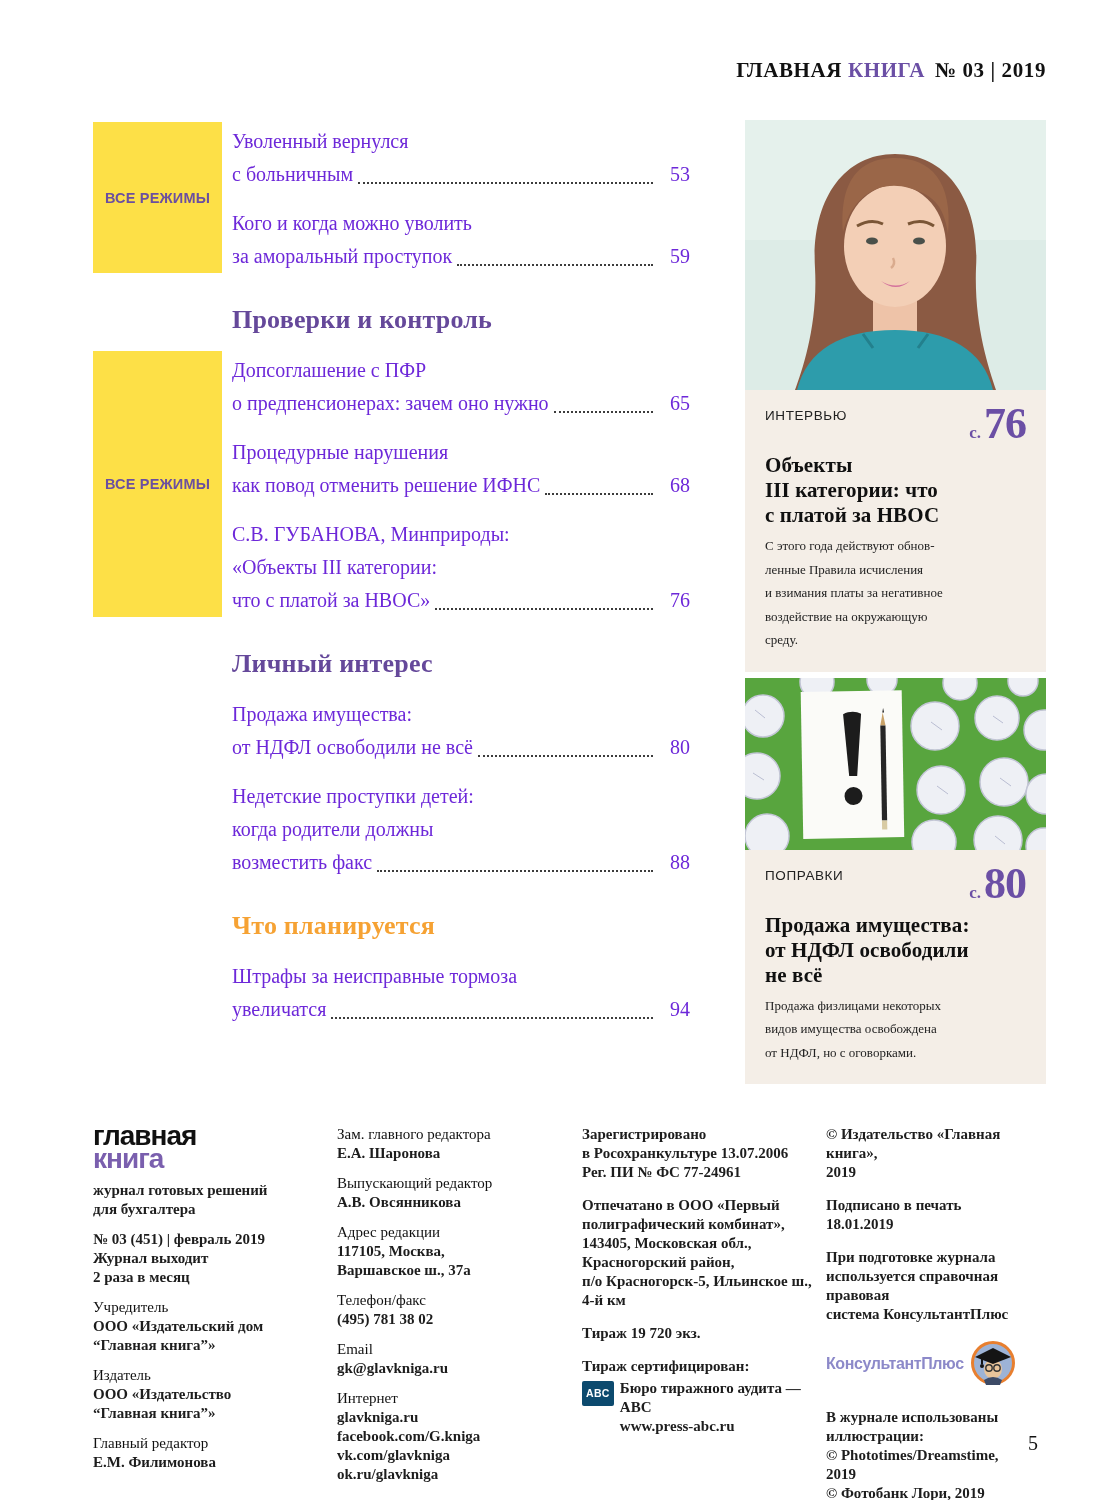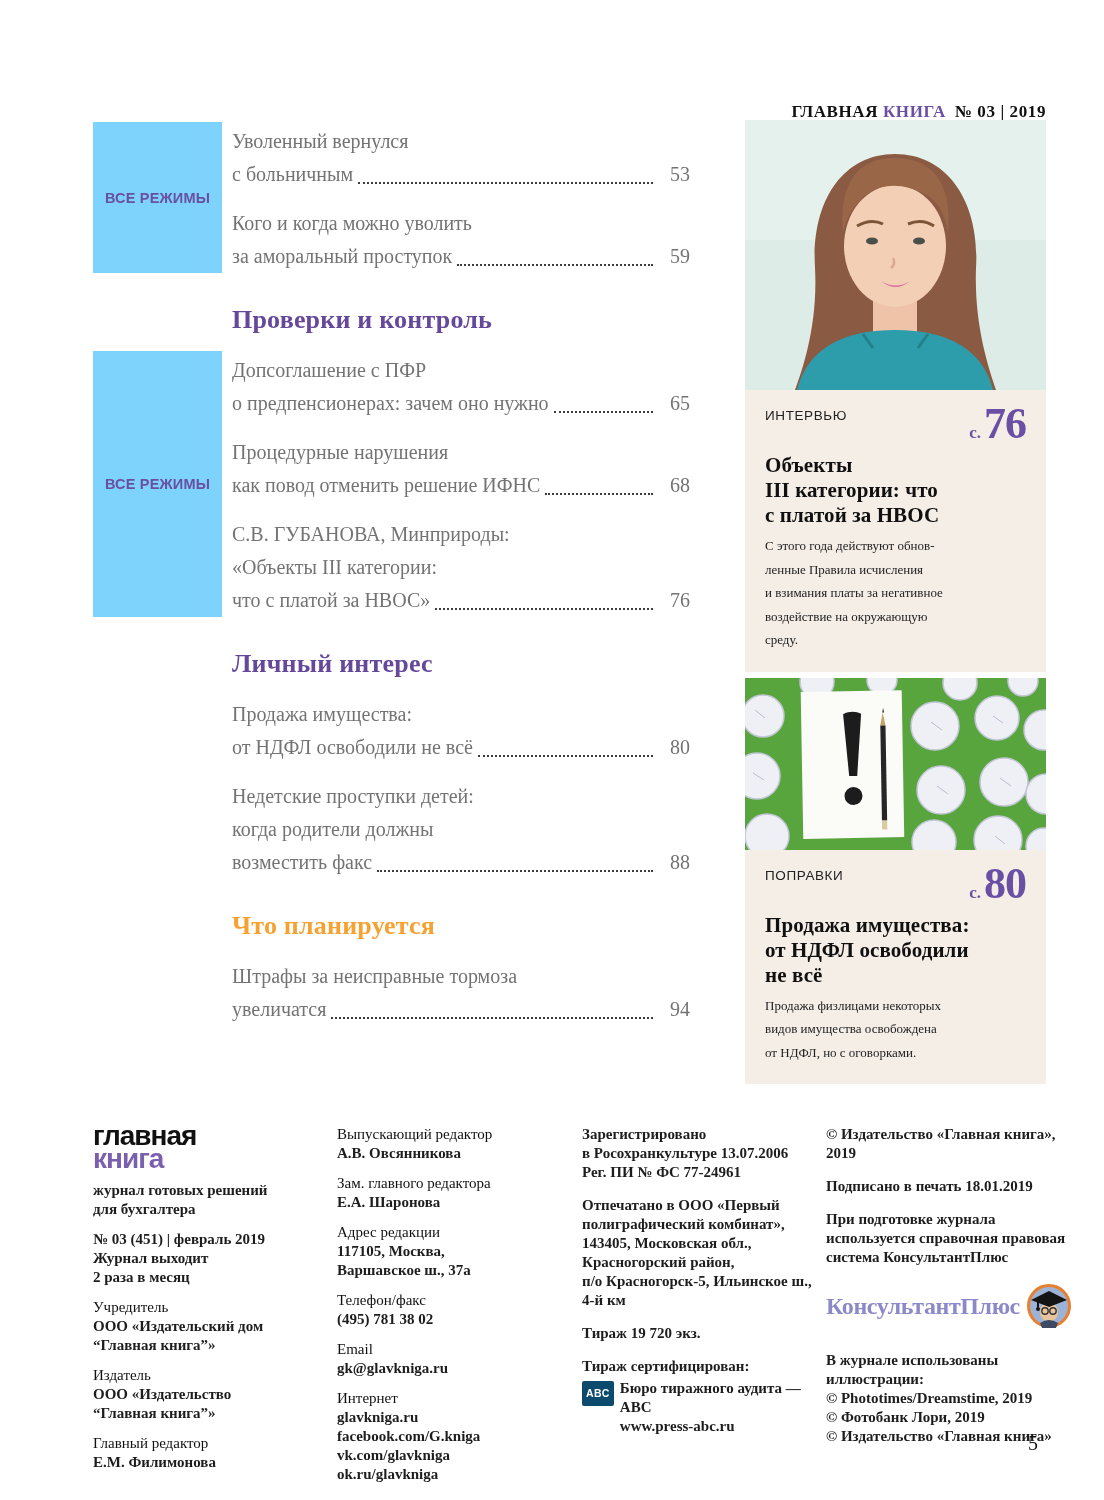--- a/index.html
+++ b/index.html
@@ -1,34 +1,34 @@
 <!DOCTYPE html>
 <html><head>
 <meta charset="utf-8">
 <style>
   html,body{margin:0;padding:0;background:#ffffff;}
   .page{position:relative;width:1104px;height:1500px;background:#fff;overflow:hidden;
         font-family:"Liberation Serif","DejaVu Serif",serif;color:#1d1d1d;}
 
   
-  .hdr{position:absolute;top:58px;right:58px;font-size:17px;font-weight:bold;letter-spacing:.6px;margin-top:44px;}
+  .hdr{position:absolute;top:58px;right:58px;font-size:21px;font-weight:bold;letter-spacing:.6px;}
   .hdr .bk{color:#111;}
   .hdr .bp{color:#6b4fa5;}
   .hdr .iss{color:#111;font-weight:bold;margin-left:4px;}
 
   
   .toc{position:absolute;left:93px;top:122px;width:597px;}
   .toc-heading{font-size:26px;font-weight:bold;margin:32px 0 16px 139px;letter-spacing:.2px;}
   .toc-group{display:flex;}
-  .tag-col{width:129px;margin-right:10px;background:#7dd3fc;display:flex;align-items:center;justify-content:center;flex:0 0 129px;}
+  .tag-col{width:129px;margin-right:10px;background:#fde047;display:flex;align-items:center;justify-content:center;flex:0 0 129px;}
   .tag-col.no-tag{background:transparent;}
   .tag-label{font-family:"Liberation Sans","DejaVu Sans",sans-serif;font-weight:bold;font-size:14.5px;
              color:#6b4fa0;letter-spacing:.2px;}
   .entries{flex:1;padding-top:3px;}
-  .toc-entry{font-size:20px;line-height:33px;color:#737373;margin-bottom:16px;}
+  .toc-entry{font-size:20px;line-height:33px;color:#6d28d9;margin-bottom:16px;}
   .toc-entry:last-child{margin-bottom:0;}
   .eline{white-space:nowrap;}
   .elast{display:flex;align-items:flex-end;}
   .etext{flex:0 0 auto;}
   .lead{flex:1 1 auto;min-width:14px;border-bottom:2.4px dotted #3c3c3c;margin:0 3px 7px 5px;}
   .pg{flex:0 0 34px;text-align:right;}
 
   
   .features{position:absolute;left:745px;top:120px;width:301px;}
   .feature{margin-bottom:6px;}
@@ -54,21 +54,21 @@
   .brand-logo{font-family:"Liberation Sans","DejaVu Sans",sans-serif;font-weight:bold;font-size:28px;
               line-height:.82;letter-spacing:-1px;margin-bottom:10px;}
   .bl1{color:#111;}
   .bl2{color:#7a5fae;}
   .f-tagline{margin-bottom:11px;}
   .f-issue{font-weight:bold;}
   .abc-row{display:flex;align-items:flex-start;margin-top:3px;}
   .abc-badge{flex:0 0 auto;background:#0c4a6e;color:#fff;font-family:"Liberation Sans","DejaVu Sans",sans-serif;
              font-weight:bold;font-size:10.5px;padding:3px 4px;border-radius:2px;margin:2px 6px 0 0;letter-spacing:.5px;}
   .kplus-row{display:flex;align-items:center;margin:16px 0 22px 0;}
-  .kplus-text{font-family:Liberation Serif, serif;font-weight:bold;font-size:24px;
+  .kplus-text{font-family:Liberation Sans, sans-serif;font-weight:bold;font-size:16px;
               color:#8c89c9;letter-spacing:-.4px;margin-right:6px;}
 
   .page-number{position:absolute;right:66px;top:1432px;font-size:20px;color:#111;}
 </style>
 </head>
 <body>
 
 <div class="page">
 
   <div class="hdr">
@@ -290,26 +290,26 @@
           <div class="f-item">
             <div class="f-label">Главный редактор</div>
             <div class="f-value">Е.М. Филимонова</div>
           </div>
         </div>
     </div>
 
     <div class="f-col">
       <div id="footer-col2-items">
           <div class="f-item">
+            <div class="f-label">Зам. главного редактора</div>
+            <div class="f-value">Е.А. Шаронова</div>
+          </div>
+          <div class="f-item">
             <div class="f-label">Выпускающий редактор</div>
             <div class="f-value">А.В. Овсянникова</div>
-          </div>
-          <div class="f-item">
-            <div class="f-label">Зам. главного редактора</div>
-            <div class="f-value">Е.А. Шаронова</div>
           </div>
           <div class="f-item">
             <div class="f-label">Адрес редакции</div>
             <div class="f-value">117105, Москва,
 Варшавское ш., 37а</div>
           </div>
           <div class="f-item">
             <div class="f-label">Телефон/факс</div>
             <div class="f-value">(495) 781 38 02</div>
           </div>

